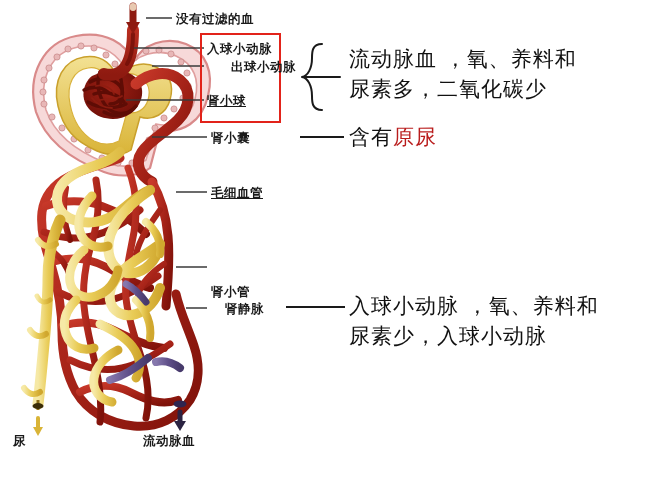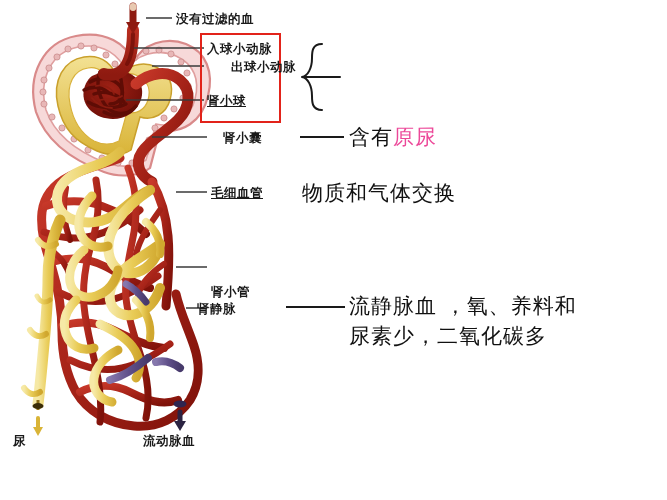--- a/index.html
+++ b/index.html
@@ -14,21 +14,21 @@
     position:absolute;color:#1a1a1a;white-space:nowrap;
     font-family:"DejaVu Sans","Liberation Sans",sans-serif;
     font-weight:700;letter-spacing:.5px;
   }
   .lead-lbl{font-size:12.5px;}
   .note{
     position:absolute;color:#111;white-space:nowrap;font-weight:400;
     font-family:"DejaVu Serif","Liberation Serif",serif;
     font-size:21px;letter-spacing:1px;line-height:30px;
   }
-  .red-txt{color:#ec4899;}
+  .red-txt{color:#b91c1c;}
   .boxed{position:absolute;border:2px solid #e2231a;background:transparent;}
   .small-lbl{font-size:12.5px;}
 </style>
 </head>
 <body>
 
 <div id="stage">
 
   <svg class="layer" viewBox="0 0 667 500">
     <defs>
@@ -246,39 +246,40 @@
   <div class="boxed" style="left:200px;top:33px;width:77px;height:86px;"></div>
 
   <div class="lbl lead-lbl" style="left:176px;top:11px;">没有过滤的血</div>
 
   <div class="lbl lead-lbl" style="left:207px;top:41px;text-align:center;">入球小动脉</div>
 
   <div class="lbl lead-lbl" style="left:207px;top:59px;margin-left:24px;">出球小动脉</div>
 
   <div class="lbl lead-lbl" style="left:207px;top:93px;text-decoration:underline;">肾小球</div>
 
-  <div class="lbl lead-lbl" style="left:211px;top:130px;margin-left:12px;">肾小囊</div>
+  <div class="lbl lead-lbl" style="left:211px;top:130px;">肾小囊</div>
 
   <div class="lbl lead-lbl" style="left:211px;top:185px;text-decoration:underline;">毛细血管</div>
 
   <div class="lbl lead-lbl" style="left:211px;top:260px;margin-top:24px;">肾小管</div>
 
-  <div class="lbl lead-lbl" style="left:197px;top:301px;text-align:right;">肾静脉</div>
+  <div class="lbl lead-lbl" style="left:225px;top:301px;text-align:right;">肾静脉</div>
 
   <div class="lbl small-lbl" style="left:13px;top:433px;">尿</div>
 
   <div class="lbl small-lbl" style="left:143px;top:433px;">流动脉血</div>
 
   <div class="note" style="left:349px;top:44px;">
+    <div>流动脉血 ，氧、养料和</div>
+    <div>尿素多，二氧化碳少</div>
   </div>
 
   <div class="note" style="left:349px;top:122px;">
     <span>含有</span><span class="red-txt">原尿</span>
   </div>
 
-  <div class="note" style="left:302px;top:178px;">物质和气体交换</div>
 
   <div class="note" style="left:349px;top:291px;">
-    <div>流静脉血 ，氧、养料和</div>
-    <div>尿素少，二氧化碳多</div>
+    <div>入球小动脉 ，氧、养料和</div>
+    <div>尿素少，入球小动脉</div>
   </div>
 
 </div>
 
 </body></html>

